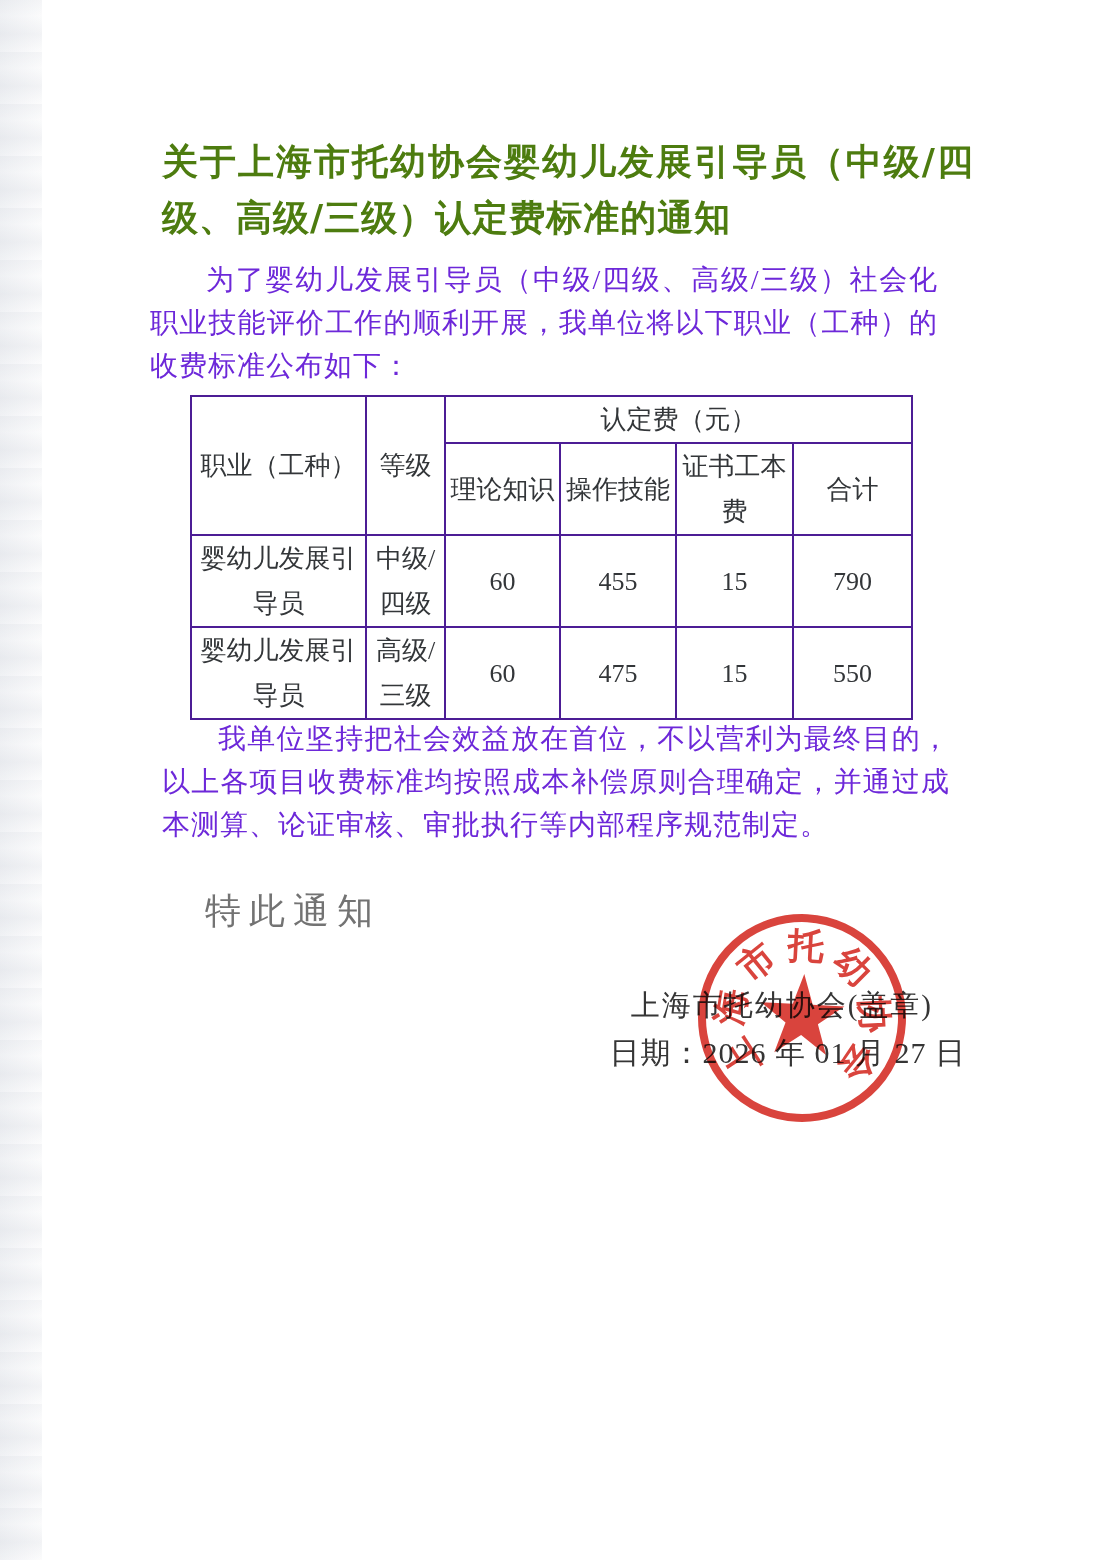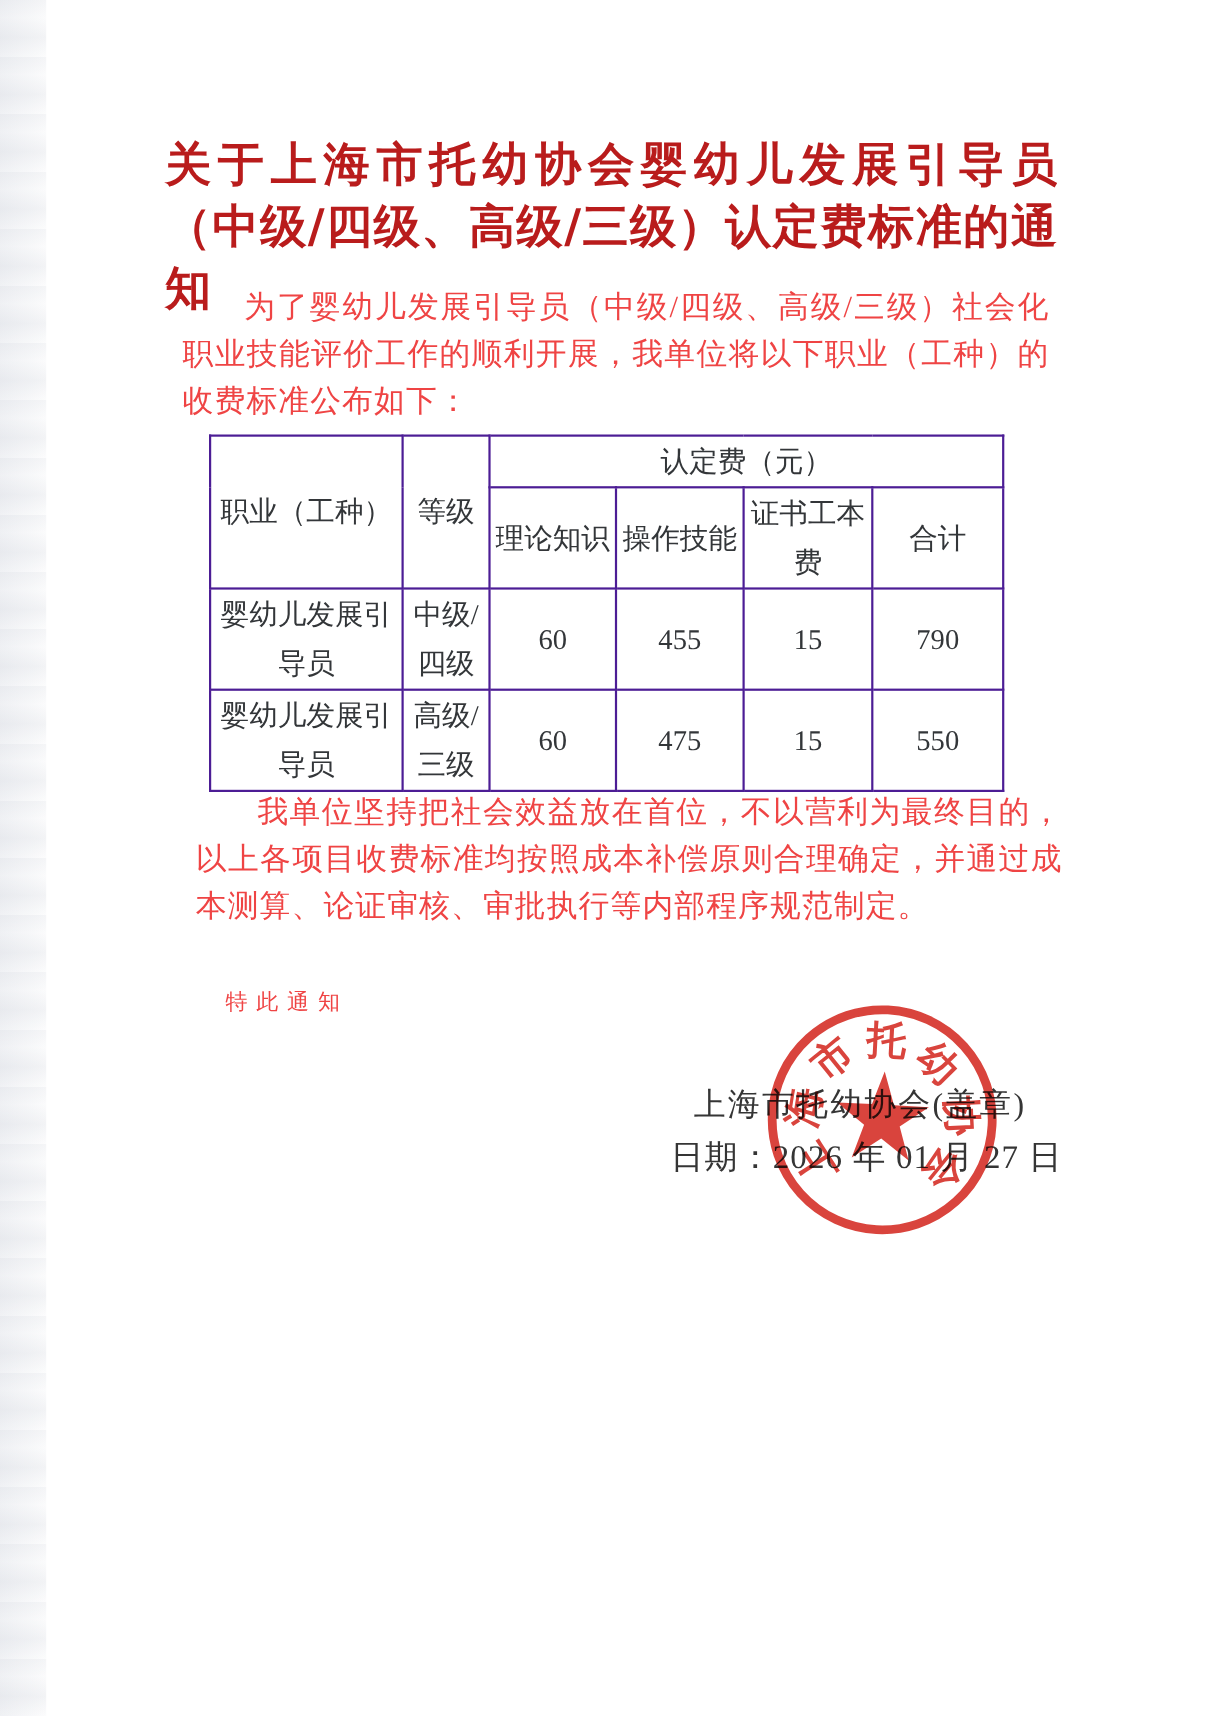--- a/index.html
+++ b/index.html
@@ -15,33 +15,33 @@
     position:absolute; left:0; top:0; width:42px; height:1560px;
     background:
       repeating-linear-gradient(to bottom,
         rgba(176,182,196,0.14) 0px, rgba(176,182,196,0.05) 16px,
         rgba(176,182,196,0.16) 34px, rgba(176,182,196,0.04) 52px),
       linear-gradient(to right, rgba(205,210,220,0.25), rgba(255,255,255,0));
     pointer-events:none;
   }
   .title {
     position:absolute; left:150px; top:122px; width:812px;
-    margin:0;
+    margin:12px;
     font-family:"DejaVu Sans","Liberation Sans",sans-serif;
     font-weight:700;
-    font-size:42px; line-height:56px;
+    font-size:36px; line-height:56px;
     letter-spacing:1px;
-    color:#b91c1c;
+    color:#4d7c0f;
     text-align:justify;
   }
   .para {
-    position:absolute; left:166px; width:788px; margin:0;
+    position:absolute; left:150px; width:788px; margin:0;
     font-size:28px; line-height:43px;
     letter-spacing:1px;
-    color:#ef4444;
+    color:#6d28d9;
     text-align:justify;
     text-indent:56px;
   }
   .para-intro { top:258px; }
   .para-statement { top:717px;margin-left:12px; }
   table.fee-table {
     position:absolute; left:190px; top:395px;
     width:721px;
     border-collapse:collapse; table-layout:fixed;
     color:#333639;
@@ -52,22 +52,22 @@
     font-size:26px; line-height:45px;
     text-align:center; vertical-align:middle;
     padding:0 2px;
     word-break:break-all;
   }
   .row-fee-head  { height:46px; }
   .row-sub-head  { height:88px;margin-left:24px; }
   .row-data      { height:88px;border-radius:22px; }
   .closing {
     position:absolute; left:205px; top:895px;
-    font-size:20px; line-height:32px; letter-spacing:8px;
-    color:#ef4444;
+    font-size:36px; line-height:32px; letter-spacing:8px;
+    color:#737373;
   }
   .sig-org {
     position:absolute; top:988px; right:170px;
     font-size:29px; line-height:34px; letter-spacing:2px;
     color:#353535; text-align:right;
   }
   .sig-date {
     position:absolute; top:1036px; right:137px;
     font-size:30px; line-height:34px; letter-spacing:1px;
     color:#353535; text-align:right;

